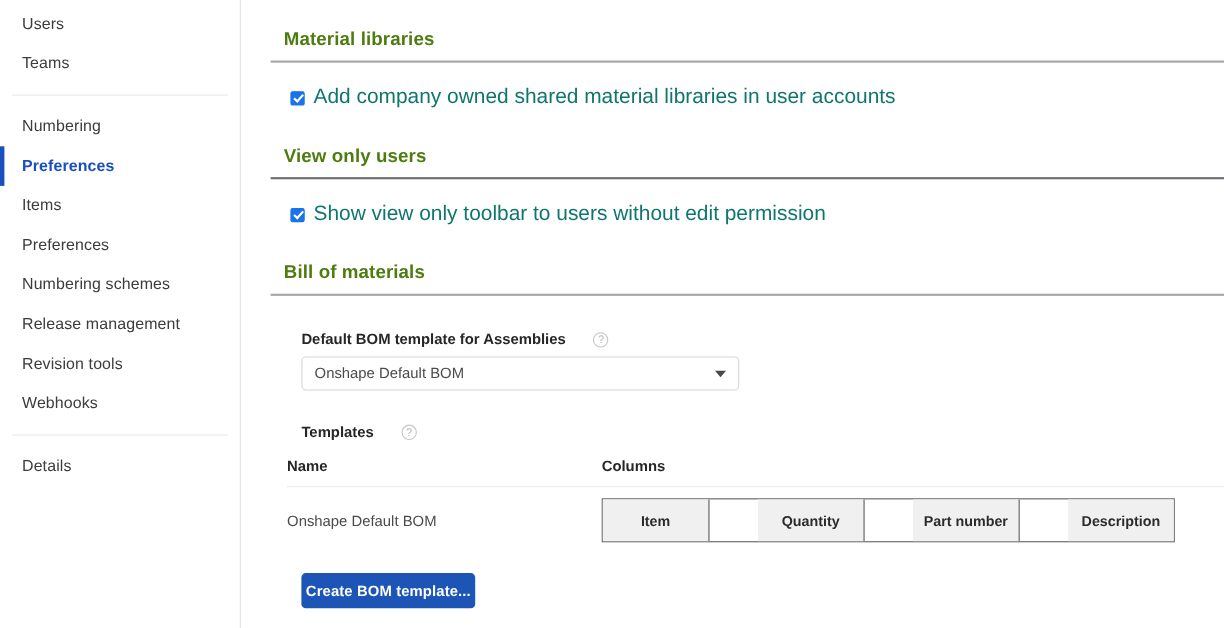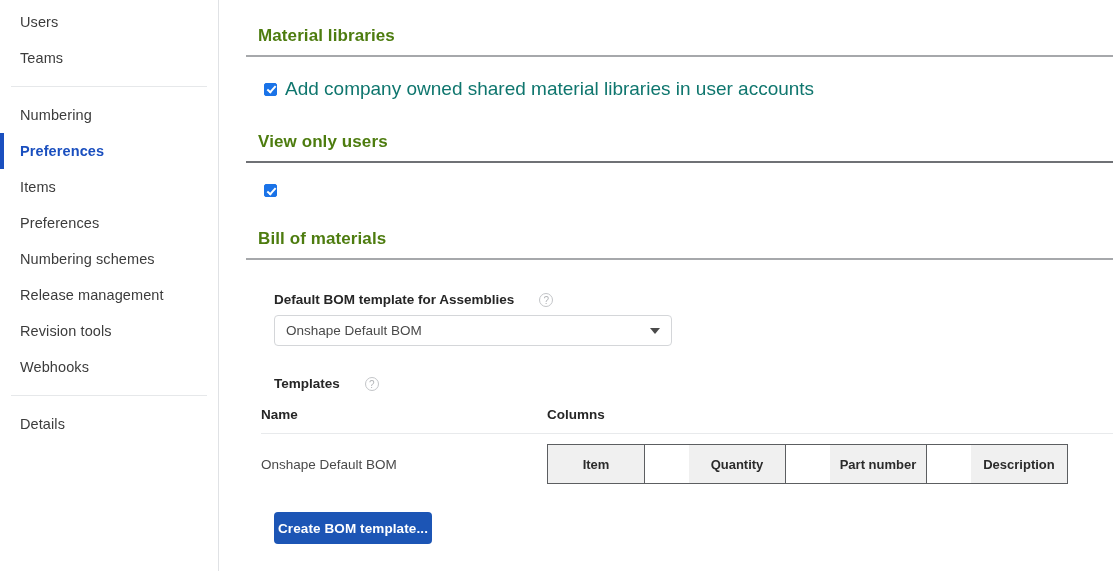--- a/index.html
+++ b/index.html
@@ -327,20 +327,21 @@
       </div>
     </section>
 
     <div class="sp-sec"></div>
 
     <section>
       <div class="section-head">View only users</div>
       <div class="section-rule dark"></div>
       <div class="checkbox-row">
         <span class="cb"></span>
+        <span class="cb-label">Show view only toolbar to users without edit permission</span>
       </div>
     </section>
 
     <div class="sp-sec"></div>
 
     <section>
       <div class="section-head">Bill of materials</div>
       <div class="section-rule"></div>
 
       <div class="bom-body">

